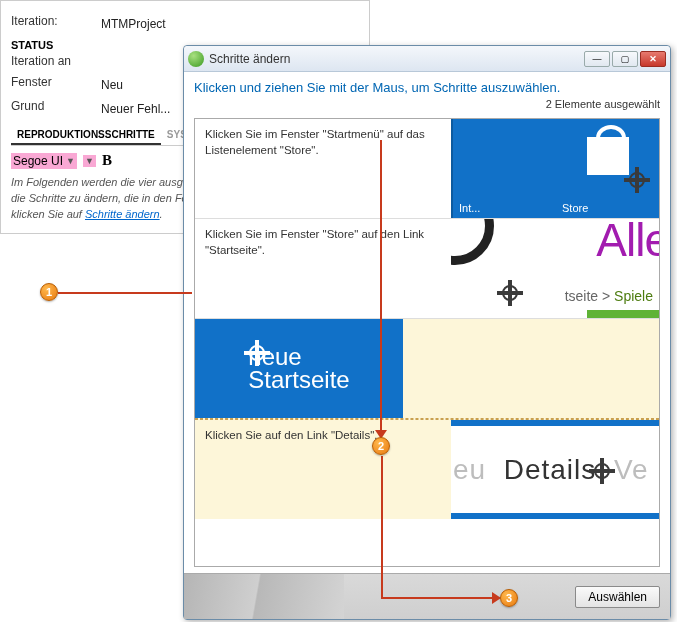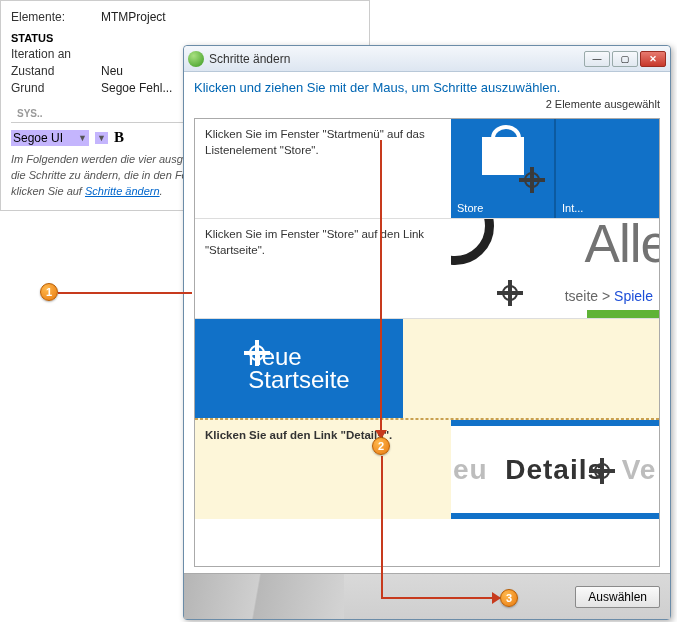--- a/index.html
+++ b/index.html
@@ -2,66 +2,66 @@
 <html><head>
 <meta charset="utf-8">
 <style>
 * { box-sizing: border-box; margin: 0; padding: 0; }
 body { font-family: "Segoe UI", Tahoma, sans-serif; font-size: 12px; background: #fff; width: 677px; height: 622px; position: relative; overflow: hidden; }
 
 .bg-panel { position: absolute; left: 0; top: 0; width: 370px; border: 1px solid #ccc; background: #fff; padding: 6px 10px 10px 10px; }
 .bg-title { font-size: 18px; font-weight: 300; color: #333; margin-bottom: 8px; }
 .bg-row { display: flex; align-items: center; margin: 3px 0; }
 .bg-label { width: 90px; color: #333; font-size: 12px; }
-.bg-value { font-size: 12px; color: #222; }
+.bg-value { font-size: 12px; color: #222; margin-top: 7px; }
 .bg-section { font-weight: bold; font-size: 11px; margin-top: 8px; margin-bottom: 2px; }
 .bg-tabs { display: flex; border-bottom: 1px solid #ccc; margin-top: 10px; }
 .bg-tab { font-size: 10px; font-weight: bold; padding: 3px 6px; }
 .bg-tab.active { border-bottom: 2px solid #333; }
 .bg-tab.inactive { color: #999; }
 .bg-toolbar { display: flex; align-items: center; margin: 6px 0; gap: 6px; }
-.bg-dropdown { border: none; background: #c4b5fd; font-size: 12px; padding: 1px 2px; display: flex; align-items: center; gap: 15px; }
+.bg-dropdown { border: none; background: #f9a8d4; font-size: 12px; padding: 1px 2px; display: flex; align-items: center; gap: 3px; }
 .bg-bold { font-family: serif; font-weight: bold; font-size: 15px; }
 .bg-help { font-style: italic; color: #555; font-size: 11px; line-height: 1.45; padding-right: 5px; }
 .bg-link { color: #0066cc; text-decoration: underline; cursor: pointer; }
 
 .dialog { position: absolute; left: 183px; top: 45px; width: 488px; height: 575px; background: #fff; border: 1px solid #6b8ca8; border-radius: 4px; box-shadow: 2px 2px 6px rgba(0,0,0,0.3); display: flex; flex-direction: column; }
 .titlebar { height: 26px; background: linear-gradient(#f4f7fb,#dde6f1); border-bottom: 1px solid #b8c8d8; display: flex; align-items: center; padding: 0 4px; border-radius: 4px 4px 0 0; }
 .tb-icon { width: 16px; height: 16px; background: radial-gradient(circle at 35% 30%, #a8e080, #3a9a20); border-radius: 50%; margin-right: 5px; }
 .tb-title { font-size: 12px; color: #333; flex: 1; }
 .tb-btns { display: flex; gap: 2px; }
 .tb-btn { width: 26px; height: 16px; border: 1px solid #9aa; background: linear-gradient(#f7f9fc,#e1e8f0); border-radius: 2px; display: flex; align-items: center; justify-content: center; font-size: 9px; }
 .tb-close { background: linear-gradient(#e77a6f,#c7382b); color: #fff; border-color: #9a2d22; font-weight: bold; }
 
 .dlg-body { flex: 1; padding: 8px 10px 6px 10px; display: flex; flex-direction: column; overflow: hidden; }
 .dlg-instr { color: #0066b3; font-size: 13px; margin-bottom: 3px; }
 .dlg-count { text-align: right; font-size: 11px; color: #333; margin-bottom: 8px; }
 .steps-box { flex: 1; border: 1px solid #aaa; overflow: hidden; }
 .step { display: flex; border-bottom: 1px solid #ddd; min-height: 100px; }
 .step.selected { background: #fdf6d9; border-bottom: 1px dashed #c9a050; }
-.step.selected + .step.selected { border-top: 1px dashed #c9a050; font-weight: bold; }
+.step.selected + .step.selected { border-top: 1px dashed #c9a050; }
 .step-text { flex: 1; padding: 8px 10px; font-size: 11.5px; color: #333; line-height: 1.35; }
 .step-thumb { width: 208px; position: relative; overflow: hidden; background: #fff; }
 
 
 .thumb1 { background: #1171c8; display: flex; }
 .t1-tile { flex: 1; position: relative; color: #fff; display: flex; align-items: flex-end; padding: 4px 6px; font-size: 11px; }
 .t1-div { border-left: 2px solid #0c5aa0; }
 .t1-bag { position: absolute; top: 18px; left: 50%; transform: translateX(-50%); width: 42px; height: 38px; background: #fff; }
 .t1-bag:before { content:""; position:absolute; top:-12px; left:9px; width:22px; height:22px; border:4px solid #fff; border-radius:50%; border-bottom:none; }
 .cross { position:absolute; width:26px; height:26px; }
 .cross:before,.cross:after { content:""; position:absolute; background:#3a3a3a; }
 .cross:before { left:11px; top:0; width:4px; height:26px; }
 .cross:after { top:11px; left:0; width:26px; height:4px; }
 .cross .ring { position:absolute; left:5px; top:5px; width:16px; height:16px; border:2px solid #3a3a3a; border-radius:50%; }
 .thumb2 { background:#fff; }
-.t2-alle { position:absolute; top:-6px; right:-10px; font-size:53px; font-weight:300; color:#737373; letter-spacing:-1px; }
+.t2-alle { position:absolute; top:-6px; right:-10px; font-size:46px; font-weight:300; color:#a21caf; letter-spacing:-1px; }
 .t2-arc { position:absolute; left:-35px; top:-32px; width:78px; height:78px; border:9px solid #222; border-radius:50%; }
 .t2-bc { position:absolute; right:6px; bottom:14px; font-size:14px; color:#666; }
-.t2-bc b { color:#1d4ed8; font-weight:normal; }
+.t2-bc b { color:#4d7c0f; font-weight:normal; }
 .t2-bar { position:absolute; right:0; bottom:0; width:72px; height:8px; background:#5fb336; }
 .t2-cross { bottom:12px; left:46px; }
 .thumb3 { background:#1171c8; color:#fff; display:flex; align-items:center; justify-content:center; flex-direction:column; }
 .t3-txt { font-size:24px; font-weight:300; line-height:0.95; text-align:left; }
 .t3-cross:before,.t3-cross:after { background:#fff; }
 .t3-cross .ring { border-color:#fff; }
 .thumb4 { background:#fff; display:flex; align-items:center; }
 .t4-bar { position:absolute; top:0; left:0; right:0; height:6px; background:#1171c8; }
 .t4-bbot { position:absolute; bottom:0; left:0; right:0; height:6px; background:#1171c8; }
 .t4-text { font-size:28px; color:#bdbdbd; letter-spacing:1px; white-space:nowrap; padding-left:2px; }
@@ -76,36 +76,37 @@
 .callout { position:absolute; width:18px; height:18px; border-radius:50%; background:radial-gradient(circle at 35% 30%,#ffb84d,#e87a10); border:1px solid #b85c00; color:#fff; font-size:11px; font-weight:bold; display:flex; align-items:center; justify-content:center; box-shadow:0 1px 2px rgba(0,0,0,0.3); z-index:50; }
 .arrow-line { position:absolute; background:#c73a1d; z-index:40; }
 .arrow-head { position:absolute; width:0; height:0; z-index:41; }
 .caret { font-size: 9px; color: #555; }
 </style>
 </head>
 <body>
 
 <div class="bg-panel">
   <div class="bg-row">
-    <div class="bg-label">Elemente:</div>
+    <div class="bg-label">Iteration:</div>
     <div class="bg-value">MTMProject</div>
   </div>
   <div class="bg-section">STATUS</div>
   <div class="bg-row">
       <div class="bg-label">Iteration an</div>
     </div>
   <div class="bg-row">
-    <div class="bg-label">Zustand</div>
+    <div class="bg-label">Fenster</div>
     <div class="bg-value">Neu</div>
   </div>
   <div class="bg-row">
     <div class="bg-label">Grund</div>
-    <div class="bg-value">Segoe Fehl...</div>
+    <div class="bg-value">Neuer Fehl...</div>
   </div>
   <div class="bg-tabs">
+    <div class="bg-tab active">REPRODUKTIONSSCHRITTE</div>
     <div class="bg-tab inactive">SYS..</div>
   </div>
   <div class="bg-toolbar">
     <div class="bg-dropdown">
         <span>Segoe UI</span> 
         <span class="caret">▼</span>
       </div>
     <div class="bg-dropdown">
         <span class="caret">▼</span>
       </div>
@@ -127,30 +128,30 @@
     </div>
   </div>
   <div class="dlg-body">
     <div class="dlg-instr">Klicken und ziehen Sie mit der Maus, um Schritte auszuwählen.</div>
     <div class="dlg-count">2 Elemente ausgewählt</div>
     <div class="steps-box">
 
       <div class="step">
         <div class="step-text">Klicken Sie im Fenster "Startmenü" auf das Listenelement "Store".</div>
         <div class="step-thumb thumb1">
+          <div class="t1-tile t1-div">
+              <span>Int...</span>
+            </div>
           <div class="t1-tile">
             <div class="t1-bag"></div>
             <div class="cross" style="top:48px;left:68px;">
                 <div class="ring"></div>
               </div>
             <span>Store</span>
           </div>
-          <div class="t1-tile t1-div">
-              <span>Int...</span>
-            </div>
         </div>
       </div>
 
       <div class="step">
         <div class="step-text">Klicken Sie im Fenster "Store" auf den Link "Startseite".</div>
         <div class="step-thumb thumb2">
           <div class="t2-arc"></div>
           <div class="t2-alle">Alle</div>
           <div class="cross t2-cross">
               <div class="ring"></div>

